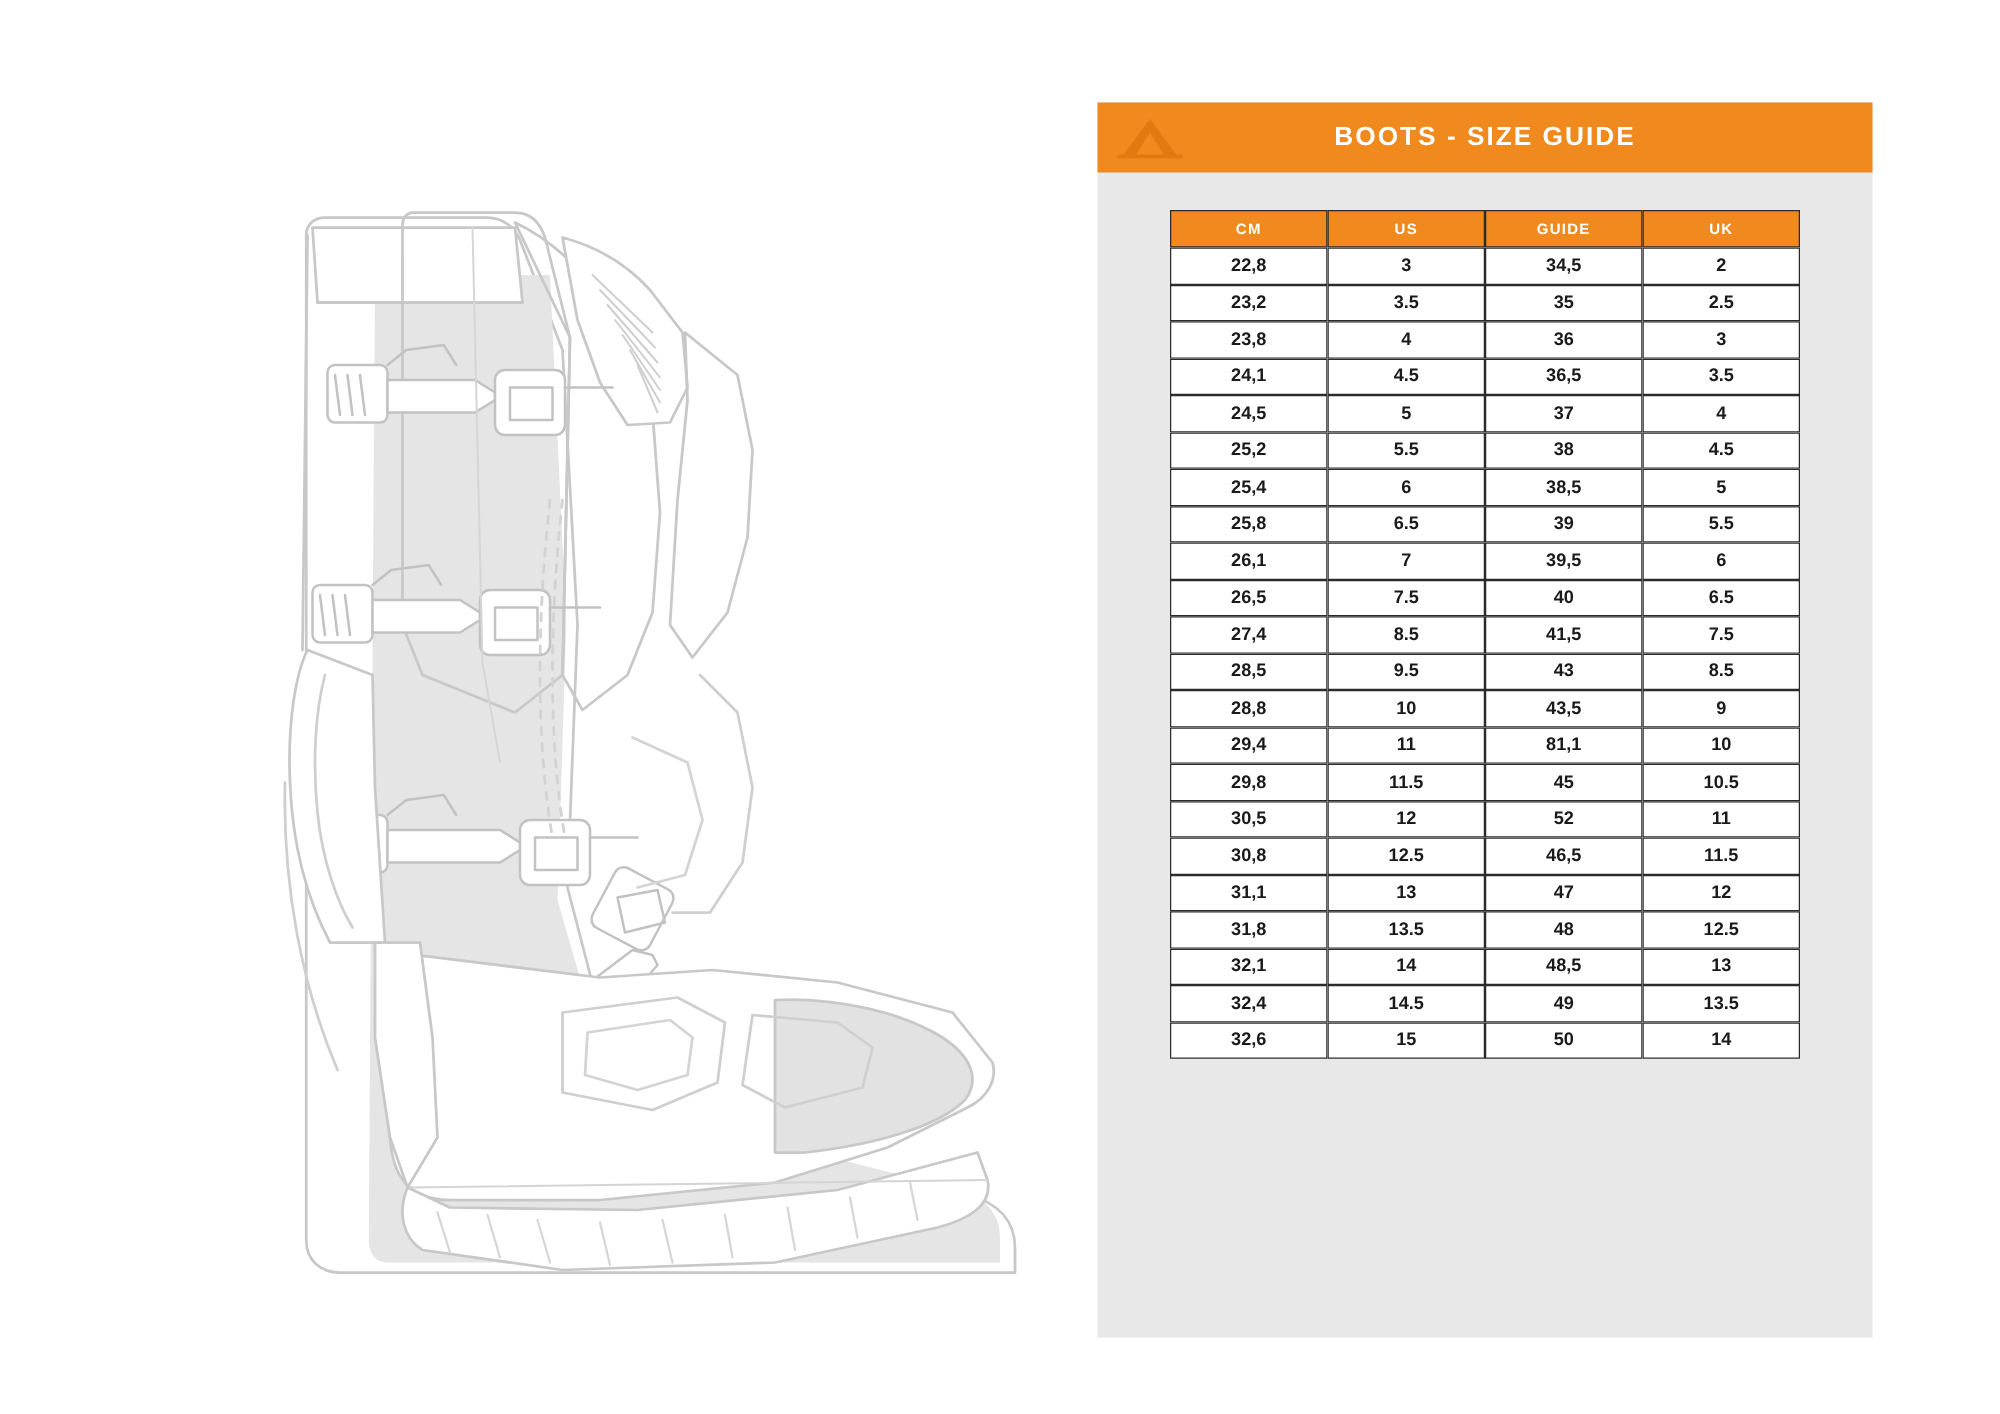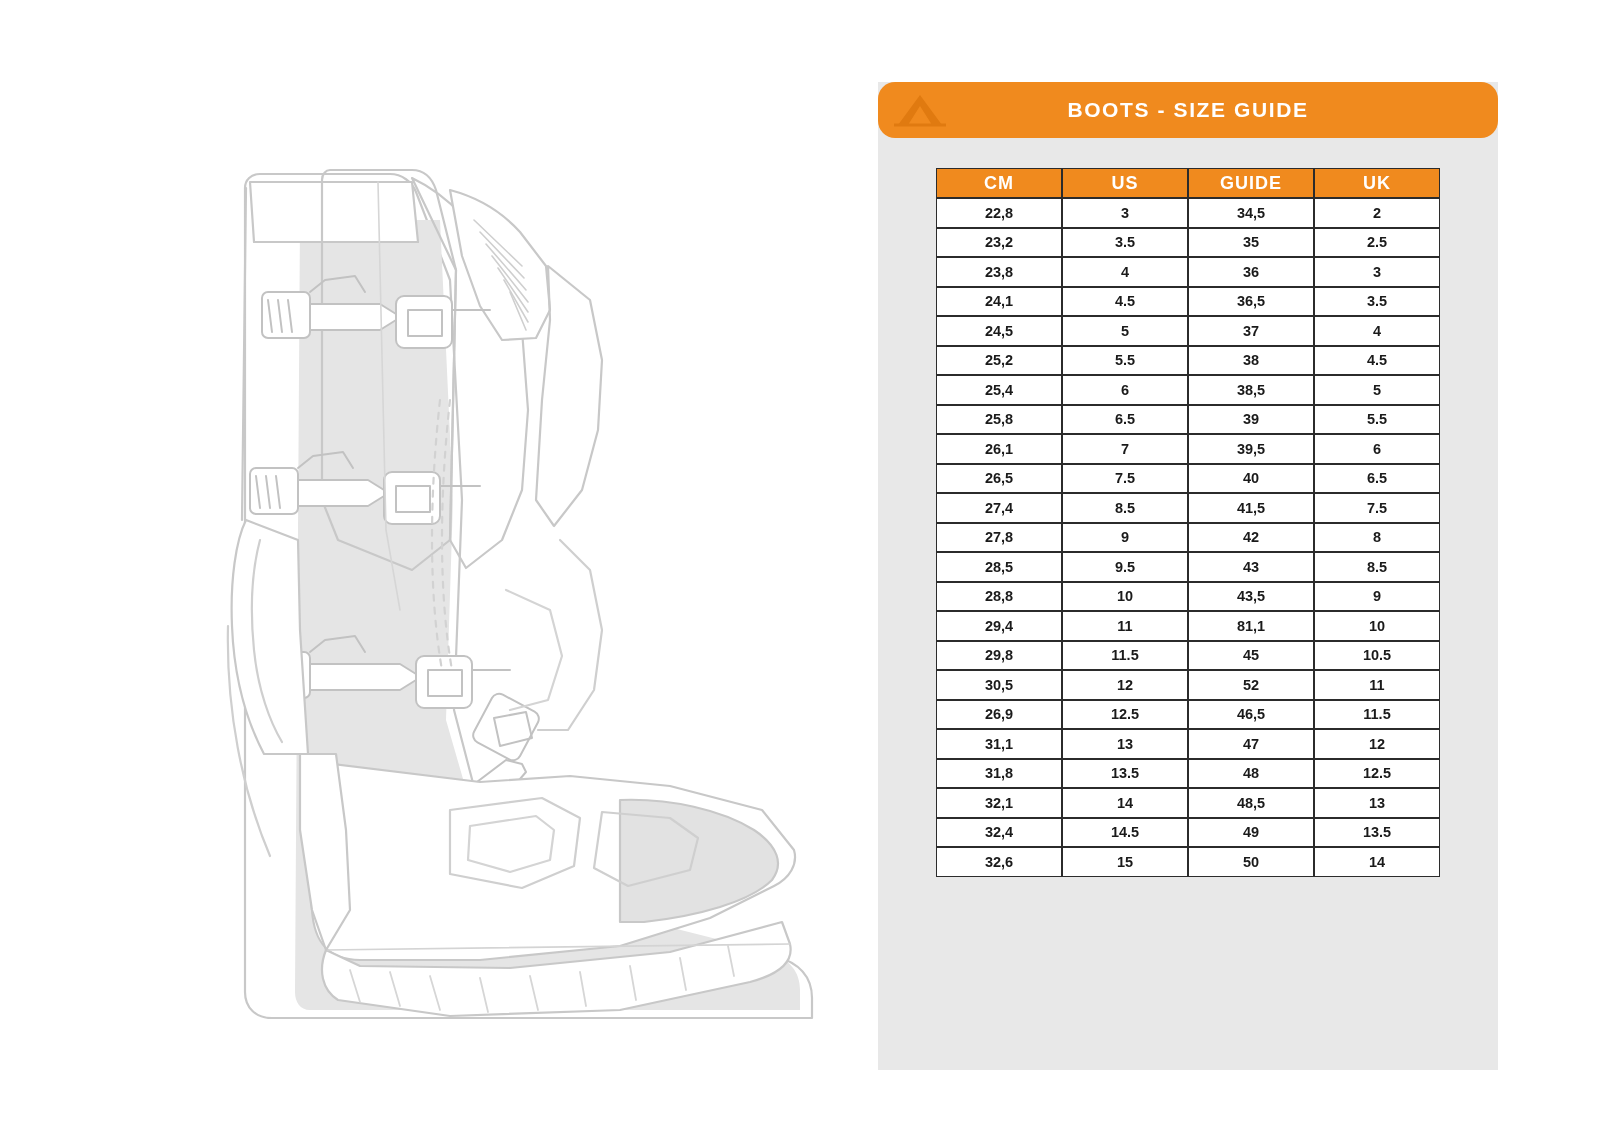--- a/index.html
+++ b/index.html
@@ -44,21 +44,20 @@
     height: 988px;
     background: #e8e8e8;
   }
   .guide-header {
     position: relative;
     height: 56px;
     background: #f08a1e;
     display: flex;
     align-items: center;
     justify-content: center;
-    border-radius: 17px;
   }
   .guide-logo {
     position: absolute;
     left: 14px;
     top: 50%;
     transform: translateY(-50%);
     width: 56px;
     height: 38px;
   }
   .guide-title {
@@ -74,21 +73,21 @@
   }
   table.size-table {
     border-collapse: separate;
     border-spacing: 0 0;
     width: 100%;
     table-layout: fixed;
   }
   table.size-table th {
     background: #f08a1e;
     color: #ffffff;
-    font-size: 18px;
+    font-size: 12px;
     font-weight: bold;
     letter-spacing: 1px;
     height: 26px;
     border: 1px solid #2b2b2b;
     text-align: center;
     font-family: "Liberation Sans", sans-serif;
   }
   table.size-table td {
     background: #ffffff;
     color: #1a1a1a;
@@ -299,26 +298,20 @@
               <td>40</td>
               <td>6.5</td>
             </tr>
             <tr>
               <td>27,4</td>
               <td>8.5</td>
               <td>41,5</td>
               <td>7.5</td>
             </tr>
             <tr>
-              <td>27,8</td>
-              <td>9</td>
-              <td>42</td>
-              <td>8</td>
-            </tr>
-            <tr>
               <td>28,5</td>
               <td>9.5</td>
               <td>43</td>
               <td>8.5</td>
             </tr>
             <tr>
               <td>28,8</td>
               <td>10</td>
               <td>43,5</td>
               <td>9</td>
@@ -335,21 +328,21 @@
               <td>45</td>
               <td>10.5</td>
             </tr>
             <tr>
               <td>30,5</td>
               <td>12</td>
               <td>52</td>
               <td>11</td>
             </tr>
             <tr>
-              <td>26,9</td>
+              <td>30,8</td>
               <td>12.5</td>
               <td>46,5</td>
               <td>11.5</td>
             </tr>
             <tr>
               <td>31,1</td>
               <td>13</td>
               <td>47</td>
               <td>12</td>
             </tr>

